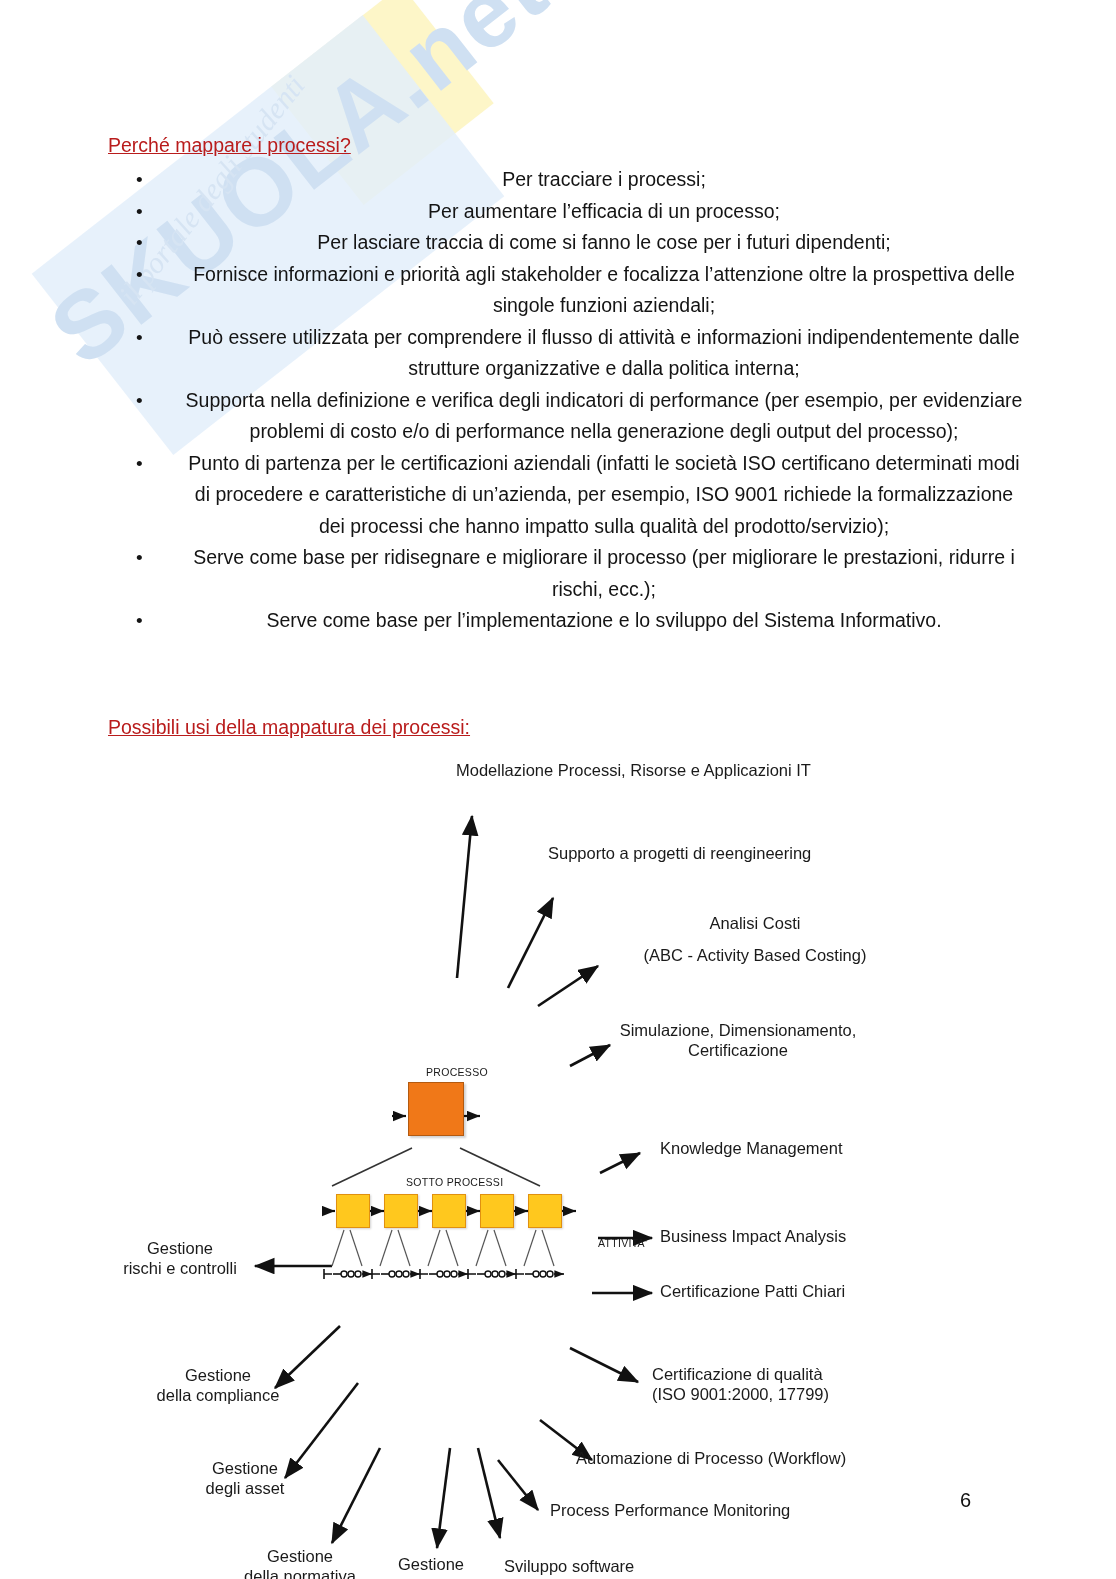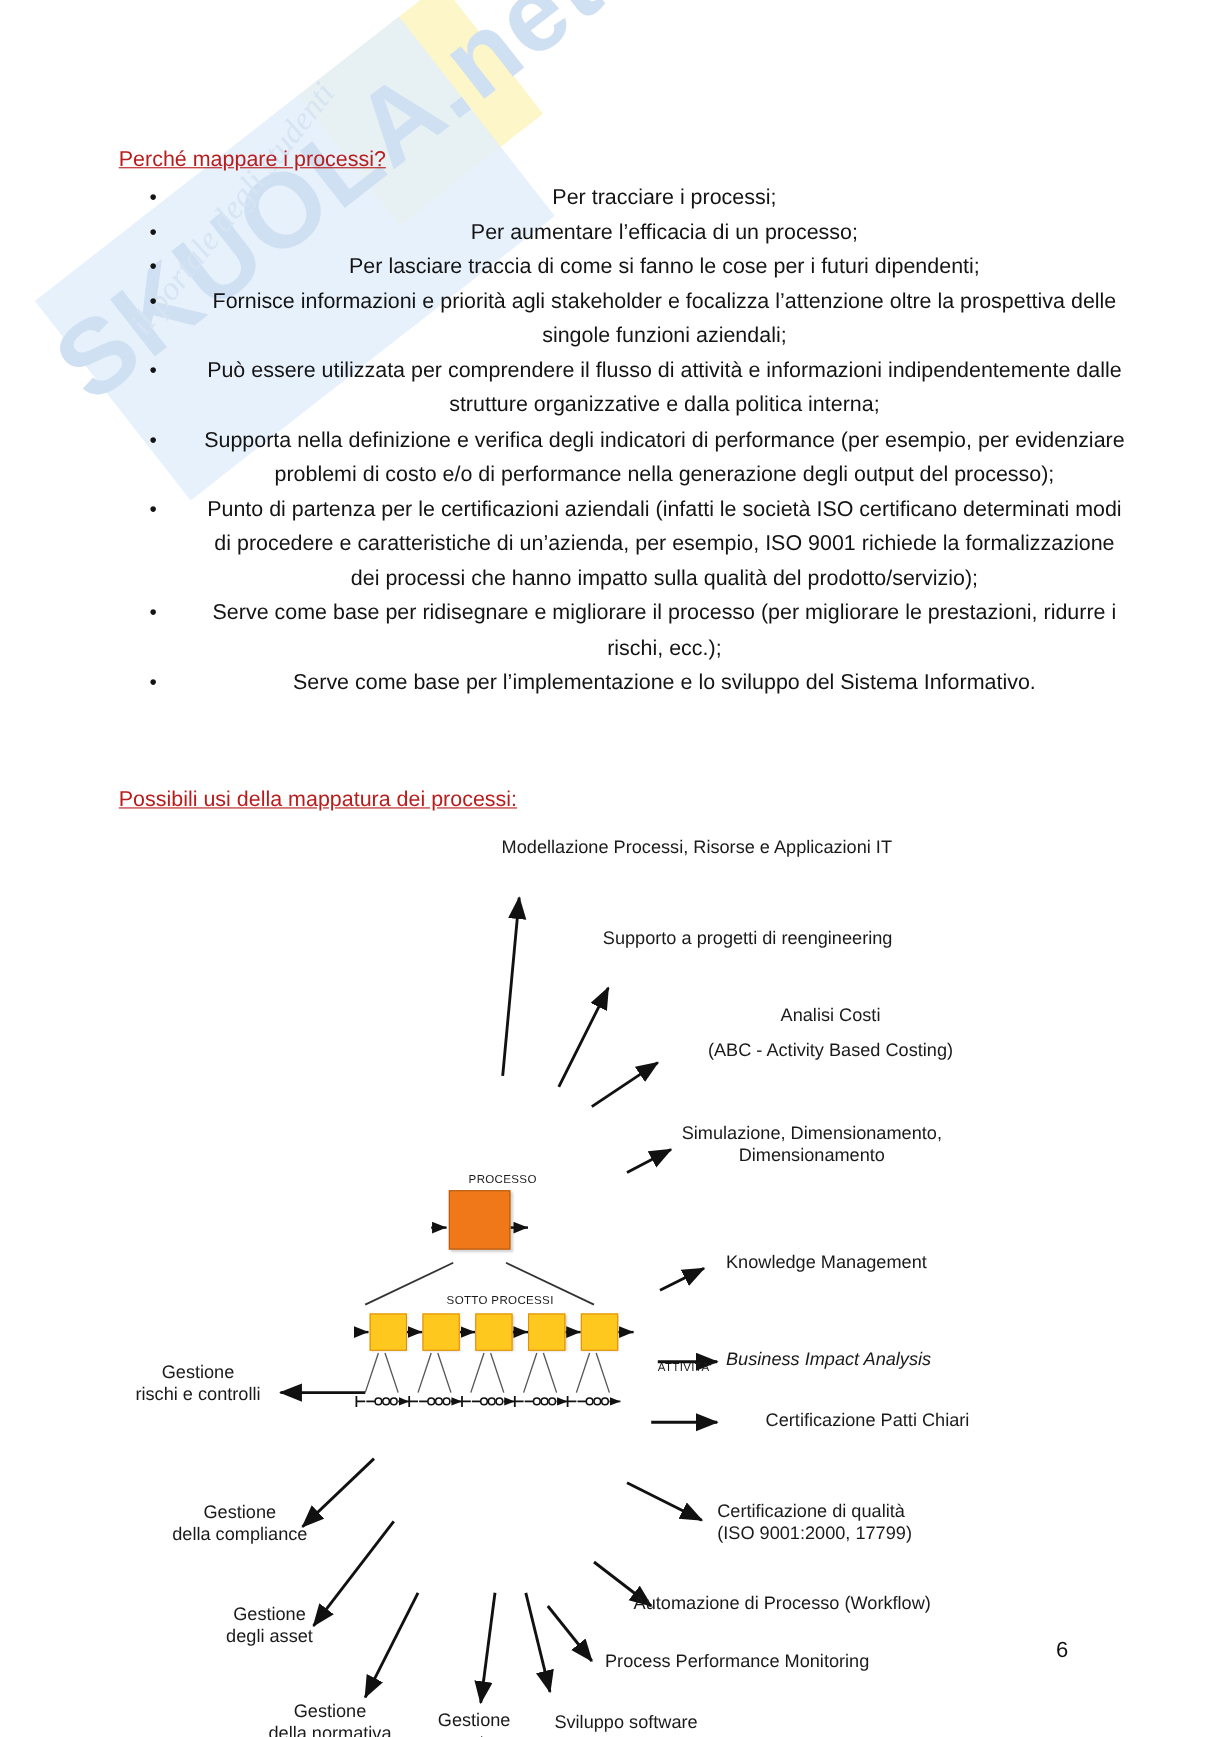--- a/index.html
+++ b/index.html
@@ -340,27 +340,27 @@
       <div class="dsmall" style="left:470px; top:489px;">ATTIVITA'</div>
 
       <div class="dlabel" style="left:356px; top:12px;">Modellazione Processi, Risorse e Applicazioni IT</div>
 
       <div class="dlabel" style="left:448px; top:95px;">Supporto a progetti di reengineering</div>
 
       <div class="dlabel center" style="left:520px; top:165px; width:270px;">Analisi Costi</div>
       <div class="dlabel center" style="left:520px; top:185px; width:270px;margin-top:12px;">(ABC - Activity Based Costing)</div>
 
       <div class="dlabel center" style="left:508px; top:272px; width:260px;">Simulazione, Dimensionamento,</div>
-      <div class="dlabel center" style="left:508px; top:292px; width:260px;">Dimensionamento</div>
+      <div class="dlabel center" style="left:508px; top:292px; width:260px;">Certificazione</div>
 
       <div class="dlabel" style="left:560px; top:390px;">Knowledge Management</div>
 
-      <div class="dlabel" style="left:560px; top:478px;font-style:italic;">Business Impact Analysis</div>
-
-      <div class="dlabel" style="left:560px; top:533px;margin-left:36px;">Certificazione Patti Chiari</div>
+      <div class="dlabel" style="left:560px; top:478px;">Business Impact Analysis</div>
+
+      <div class="dlabel" style="left:560px; top:533px;">Certificazione Patti Chiari</div>
 
       <div class="dlabel" style="left:552px; top:616px;">Certificazione di qualità</div>
       <div class="dlabel" style="left:552px; top:636px;">(ISO 9001:2000, 17799)</div>
 
       <div class="dlabel" style="left:476px; top:700px;">Automazione di Processo (Workflow)</div>
 
       <div class="dlabel" style="left:450px; top:752px;">Process Performance Monitoring</div>
 
       <div class="dlabel" style="left:404px; top:808px;">Sviluppo software</div>
 

